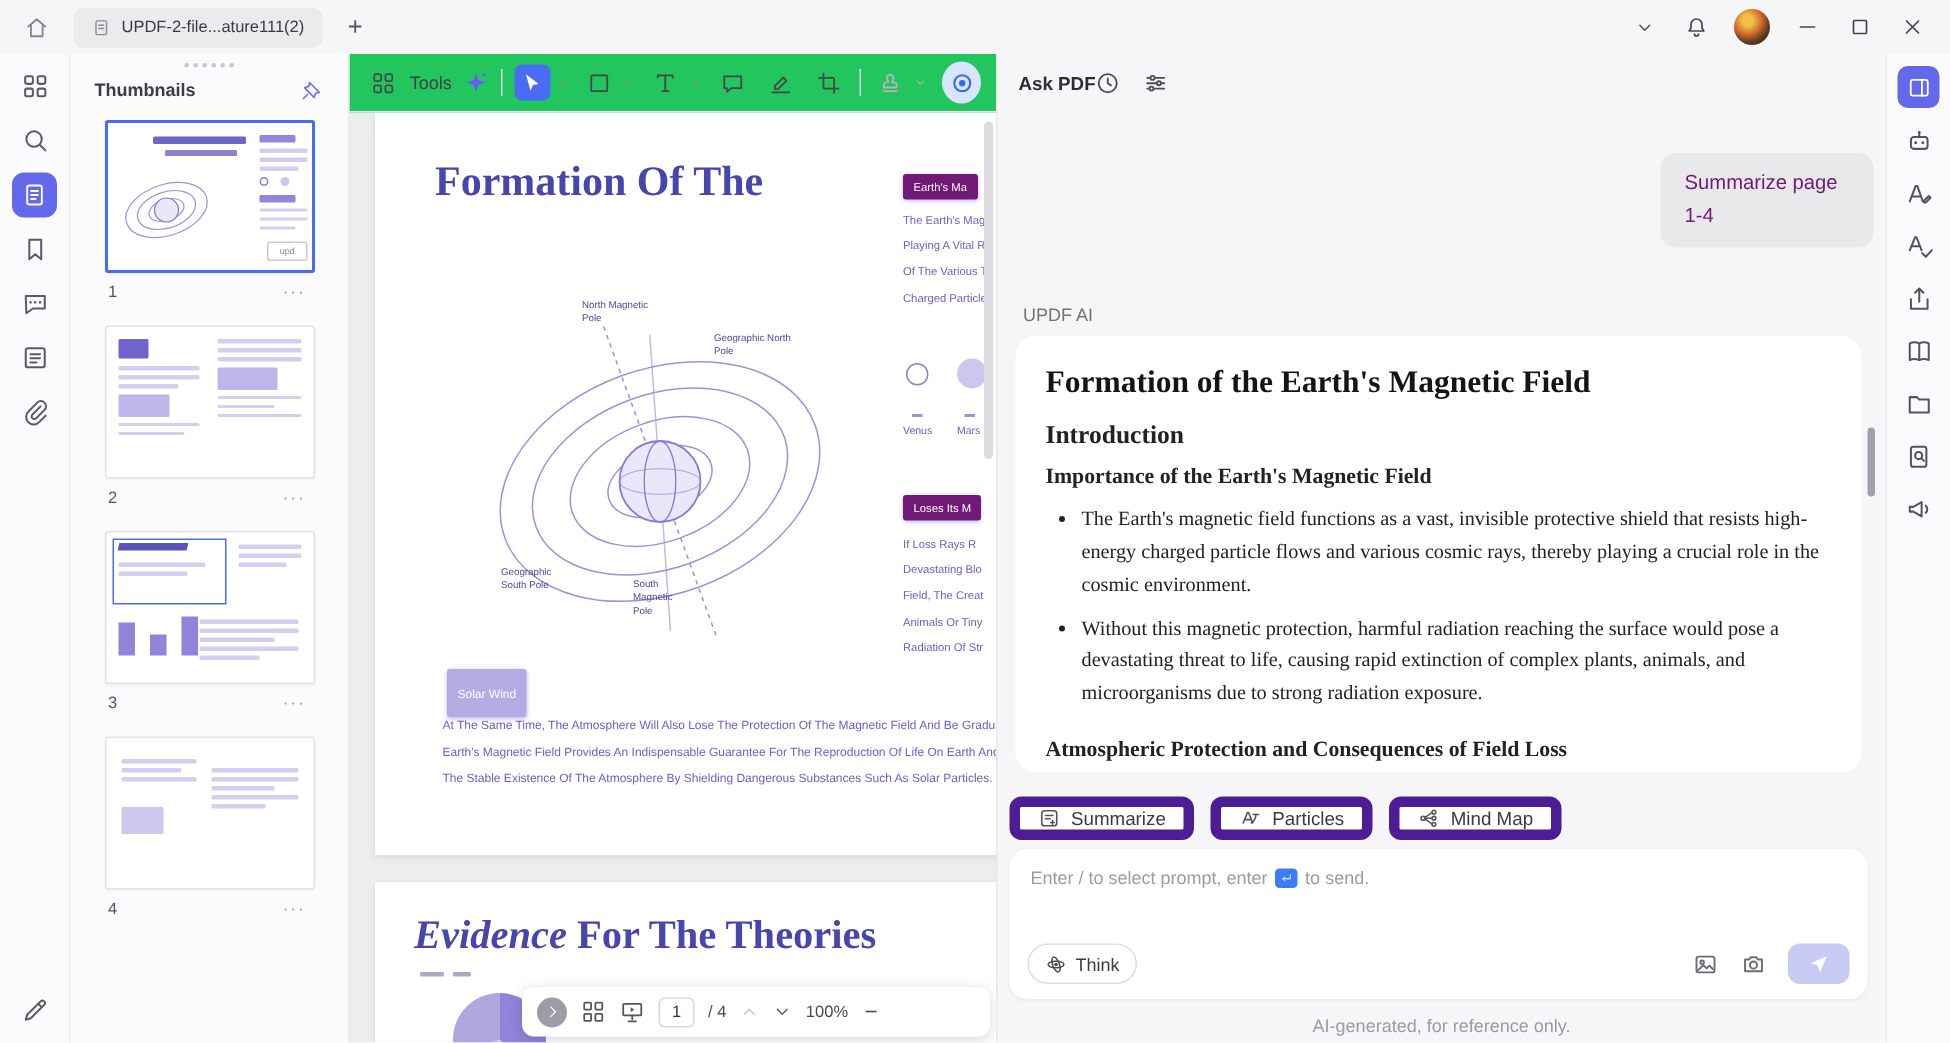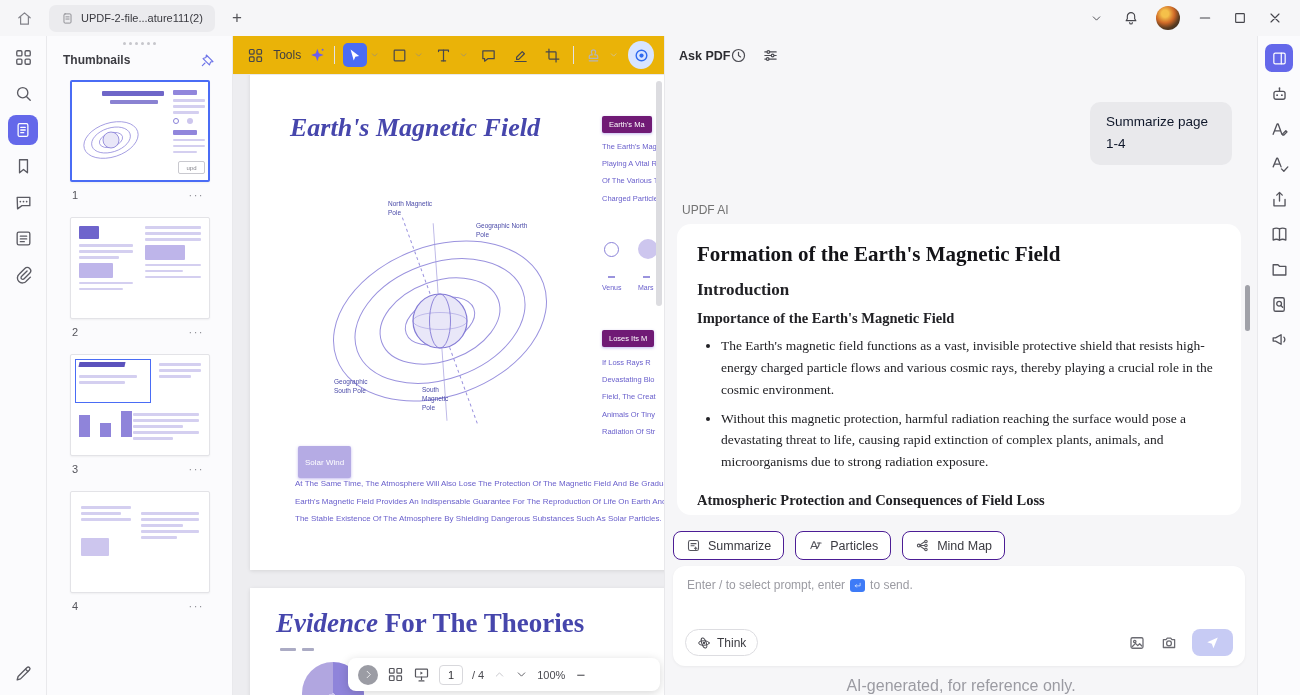--- a/index.html
+++ b/index.html
@@ -59,21 +59,21 @@
 .t3-colR{position:absolute;left:88px;top:8px;width:42px}
 .t3-charts{position:absolute;left:8px;top:56px;display:flex;gap:10px;align-items:flex-end}
 .t3-charts i{display:block;background:#8f84da;width:11px}
 .t3-lines{position:absolute;left:62px;top:58px;width:66px}
 .t4-colL{position:absolute;left:10px;top:14px;width:50px}
 .t4-lav{position:absolute;left:10px;top:46px;width:28px;height:18px;background:#cdc6ee;border-radius:1px}
 .t4-colR{position:absolute;left:70px;top:20px;width:58px}
 
 
 .pdf-area{width:431px;position:relative;background:#ededf0;overflow:hidden}
-.pdf-toolbar{height:39px;background:#eab308;border-bottom:1px solid #e8e8eb;display:flex;align-items:center;padding:0 10px;gap:8px;position:relative;z-index:5}
+.pdf-toolbar{height:39px;background:#22c55e;border-bottom:1px solid #e8e8eb;display:flex;align-items:center;padding:0 10px;gap:8px;position:relative;z-index:5}
 .tool-lbl{font-size:12px;color:#3e3e44;margin-left:-2px}
 .tbtn{width:26px;height:24px;border-radius:5px;display:flex;align-items:center;justify-content:center;color:#46464d}
 .tbtn svg{width:17px;height:17px}
 .tbtn.blue{background:#4a6cf5;color:#fff}
 .tbtn.dim{color:#b4b4bb}
 .chev{width:10px;height:10px;color:#8a8a91;margin-left:-5px}
 .chev.dim{color:#c6c6cb}
 .vdiv{width:1px;height:18px;background:#e2e2e6}
 .ai-round{width:28px;height:28px;border-radius:50%;background:#d8e5ff;display:flex;align-items:center;justify-content:center;margin-left:2px}
 .pdf-scroll{position:absolute;top:39px;left:0;right:0;bottom:0;overflow:hidden}
@@ -108,45 +108,45 @@
 .bb-chev{width:13px;height:13px;color:#55555c}
 .bb-chev.dis{color:#c4c4ca}
 .zoom-minus{font-size:15px;color:#4a4a50;margin-left:2px}
 
 
 .ai-panel{width:593px;position:relative;background:#f6f6f8;border-left:1px solid #e8e8eb}
 .ai-head{height:39px;display:flex;align-items:center;justify-content:flex-start;padding:0 14px}
 .ai-title{font-size:12.5px;font-weight:700;color:#2c2c31}
 .ai-head-icons{display:flex;gap:15px;color:#4c4c53}
 .ai-head-icons svg{width:17px;height:17px}
-.user-chip{position:absolute;top:66px;right:25px;width:142px;background:#e9e9ec;border-radius:10px;padding:9px 16px;font-size:13.5px;line-height:1.65;color:#0f172a}
+.user-chip{position:absolute;top:66px;right:8px;width:142px;background:#e9e9ec;border-radius:10px;padding:9px 16px;font-size:13.5px;line-height:1.65;color:#701a75}
 .ai-name{position:absolute;top:167px;left:17px;font-size:12px;color:#737373}
 .ai-card{position:absolute;top:188px;left:12px;width:564px;height:291px;background:#fff;border-radius:14px;padding:16px 20px 0;overflow:hidden;font-family:"Liberation Serif",serif;color:#222226}
 .ai-card h1{font-size:21px;margin:2px 0 13px;color:#141418}
 .ai-card h2{font-size:17px;margin:0 0 10px}
 .ai-card h3{font-size:14.5px;margin:0 0 8px}
 .ai-card ul{margin:0 0 19px 24px;padding:0}
 .ai-card li{font-size:13.5px;line-height:1.62;margin-bottom:7px}
 .ai-card p{font-size:13.5px;line-height:1.62}
 .ai-scroll{position:absolute;top:249px;right:7px;width:5px;height:46px;border-radius:3px;background:#a0a1a8}
 .ai-actions{position:absolute;top:495px;left:8px;display:flex;gap:11px}
-.act-btn{height:29px;display:flex;align-items:center;gap:7px;background:#fff;border:1px solid #4c1d95;border-radius:8px;padding:0 12px;font-size:12.5px;color:#3a3a40}
+.act-btn{height:29px;display:flex;align-items:center;gap:7px;background:#fff;border:7px solid #4c1d95;border-radius:8px;padding:0 12px;font-size:12.5px;color:#3a3a40}
 .act-btn svg{width:15px;height:15px;color:#55555c}
 .ai-inputcard{position:absolute;top:530px;left:8px;width:572px;height:100px;background:#fff;border-radius:12px;box-shadow:0 1px 3px rgba(0,0,0,.05)}
 .ph-row{display:flex;align-items:center;gap:5px;padding:12px 14px 0;font-size:12px;color:#9b9ba2}
 .enter-key{width:15px;height:13px;border-radius:3px;background:#3e7bf7;display:inline-flex;align-items:center;justify-content:center;color:#fff}
 .enter-key svg{width:9px;height:9px}
 .input-bottom{position:absolute;left:12px;right:12px;bottom:10px;display:flex;align-items:center}
 .think-btn{height:27px;display:flex;align-items:center;gap:6px;border:1px solid #dddde1;border-radius:15px;padding:0 11px;font-size:12px;color:#3c3c42}
 .think-btn svg{width:14px;height:14px;color:#4a4a52}
 .in-right{margin-left:auto;display:flex;align-items:center;gap:14px;color:#6b6b72}
 .in-right svg{width:18px;height:18px}
 .send-btn{width:41px;height:27px;border-radius:8px;background:#c7cbf4;display:flex;align-items:center;justify-content:center;color:#fff}
 .send-btn svg{width:15px;height:15px}
-.ai-footer{position:absolute;top:641px;left:0;width:100%;text-align:center;font-size:16px;color:#9b9ba2}
+.ai-footer{position:absolute;top:641px;left:0;width:100%;text-align:center;font-size:12px;color:#9b9ba2}
 
 
 .right-rail{width:43px;background:#fbfbfd;border-left:1px solid #e9e9ec;display:flex;flex-direction:column;align-items:center;padding:8px 0;gap:16px}
 .right-rail svg.rail-ic{width:19px;height:19px;color:#54545c}
 .rr-active{width:28px;height:28px;border-radius:7px;background:#6468ea;color:#fff;display:flex;align-items:center;justify-content:center;margin-bottom:-3px}
 .rr-active svg{width:17px;height:17px}
 </style>
 </head>
 <body>
 
@@ -440,21 +440,21 @@
             <circle cx="12" cy="12" r="7.5" fill="none" stroke="#2f6bf0" stroke-width="2"></circle>
             <circle cx="12" cy="12" r="3" fill="#2f6bf0"></circle>
           </svg>
         </div>
     </div>
 
     <div class="pdf-scroll">
 
       <div class="page page1">
         <div class="doc-title">
-          <div class="l2">Earth's Magnetic Field</div>
+          <div class="l1">Formation Of The</div>
         </div>
         <div class="diagram">
           <svg width="225" height="245" viewBox="0 0 225 245">
             <g transform="rotate(-4 112 128)">
                 <line x1="112" y1="30" x2="112" y2="228" stroke="#c0bbe8" stroke-width="1"></line>
               </g>
             <g transform="rotate(-20 112 128)" stroke="#9a92de" fill="none" stroke-width="1">
               <line x1="112" y1="18" x2="112" y2="238" stroke-dasharray="3 3"></line>
               <ellipse cx="112" cy="128" rx="36" ry="22"></ellipse>
               <ellipse cx="112" cy="128" rx="62" ry="40"></ellipse>

